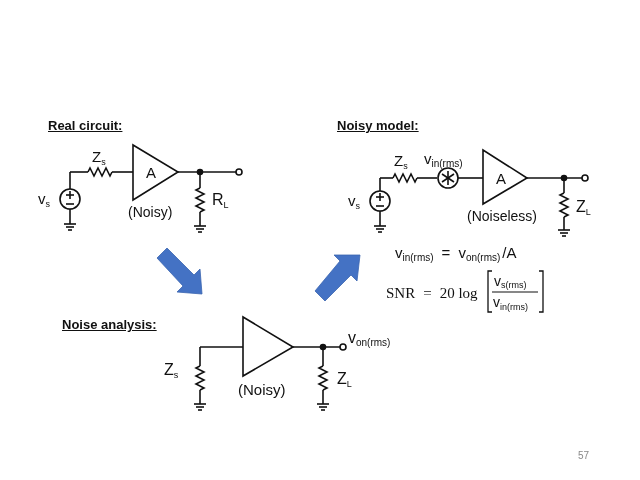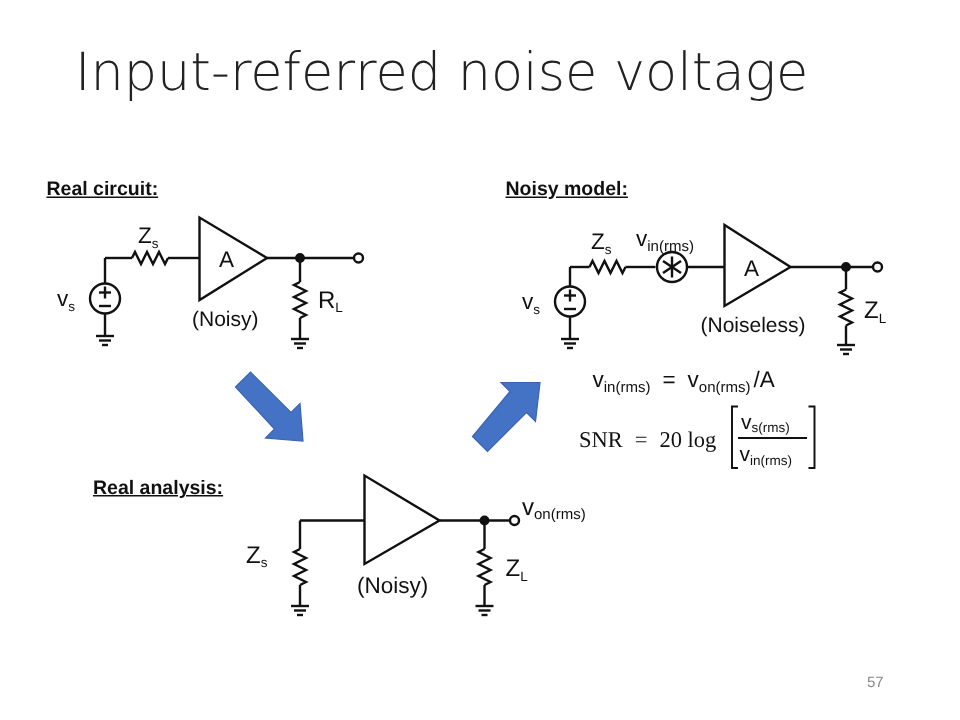--- a/index.html
+++ b/index.html
@@ -9,26 +9,25 @@
     .sec { position:absolute; font-family:"Liberation Sans", sans-serif; font-weight:bold; font-size:13px; text-decoration:underline; color:#111; }
     .pagenum { position:absolute; left:578px; top:450px; font-size:10px; color:#888; font-family:"Liberation Sans", sans-serif; }
     svg { position:absolute; left:0; top:0; }
     svg text { font-family:"Liberation Sans", sans-serif; fill:#111; }
     .formula { font-family:"Liberation Serif", serif; }
   </style>
 </head>
 <body>
 
 <div class="title">
-  <span>Input-referred noise voltage</span>
 </div>
 
-<div class="sec" style="left:31px;top:118px;">Real circuit:</div>
+<div class="sec" style="left:48px;top:118px;">Real circuit:</div>
 <div class="sec" style="left:337px;top:118px;">Noisy model:</div>
-<div class="sec" style="left:62px;top:317px;">Real analysis:</div>
+<div class="sec" style="left:62px;top:317px;">Noise analysis:</div>
 
 <div class="pagenum">57</div>
 
 <svg width="640" height="480" viewBox="0 0 640 480">
   <defs>
     <g id="gnd">
       <line x1="-6" y1="0" x2="6" y2="0" stroke="#111" stroke-width="1.6"></line>
       <line x1="-4" y1="3" x2="4" y2="3" stroke="#111" stroke-width="1.6"></line>
       <line x1="-2" y1="6" x2="2" y2="6" stroke="#111" stroke-width="1.6"></line>
     </g>

